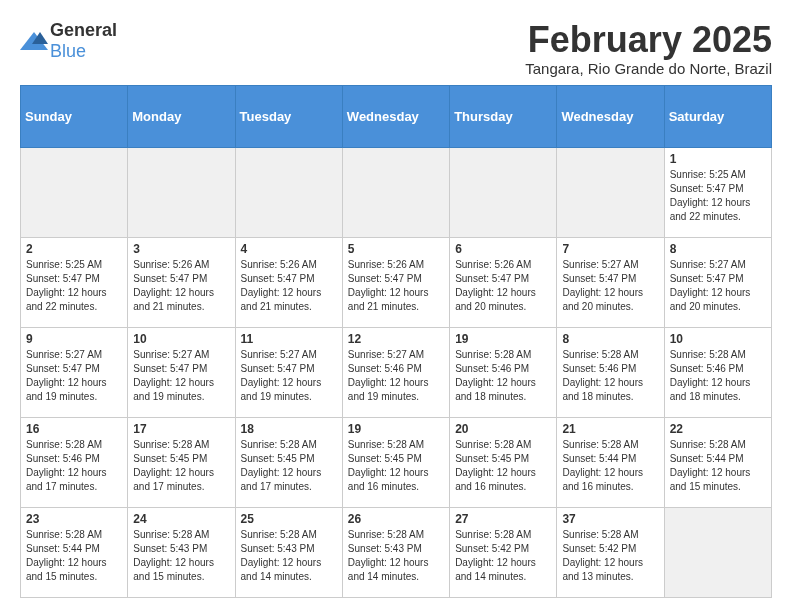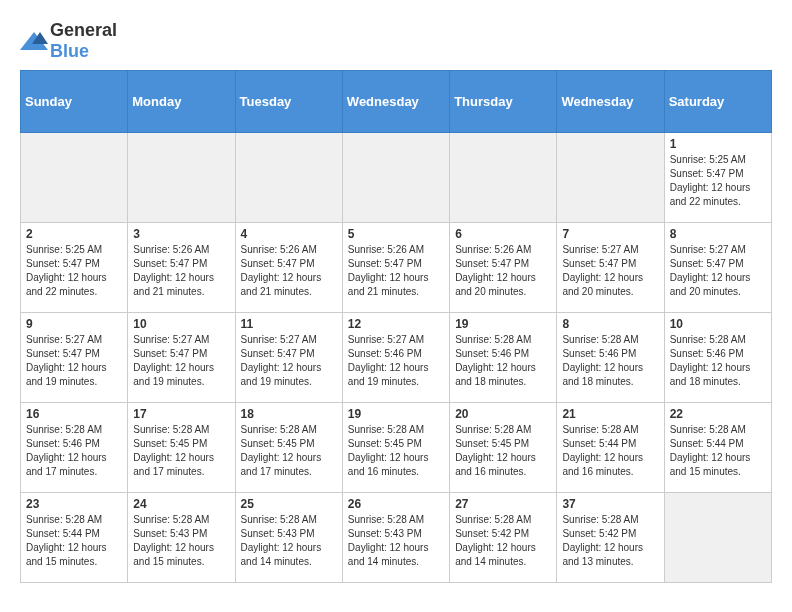--- a/index.html
+++ b/index.html
@@ -81,22 +81,26 @@
 <body>
 
 <div class="header-logo">
   <div class="logo">
     <svg class="logo-icon" viewBox="0 0 28 22" xmlns="http://www.w3.org/2000/svg">
       <polygon points="14,2 28,20 0,20" fill="#4a90d9"></polygon>
       <polygon points="20,2 28,14 12,14" fill="#2a6099"></polygon>
     </svg>
     <div>
       <span style="font-size:18px;font-weight:bold;color:#333;">General</span><br>
-      <span style="font-size:18px;font-weight:bold;color:#4a90d9;">Blue</span>
+      <span style="font-size:18px;font-weight:normal;color:#4a90d9;">Blue</span>
     </div>
+  </div>
+  <div class="title-block">
+    <div class="month-title">February 2025</div>
+    <div class="location-title">Tangara, Rio Grande do Norte, Brazil</div>
   </div>
 </div>
 
 <table class="calendar-table">
   <thead>
     <tr>
     <th>Sunday</th>
         <th>Monday</th>
         <th>Tuesday</th>
         <th>Wednesday</th>

